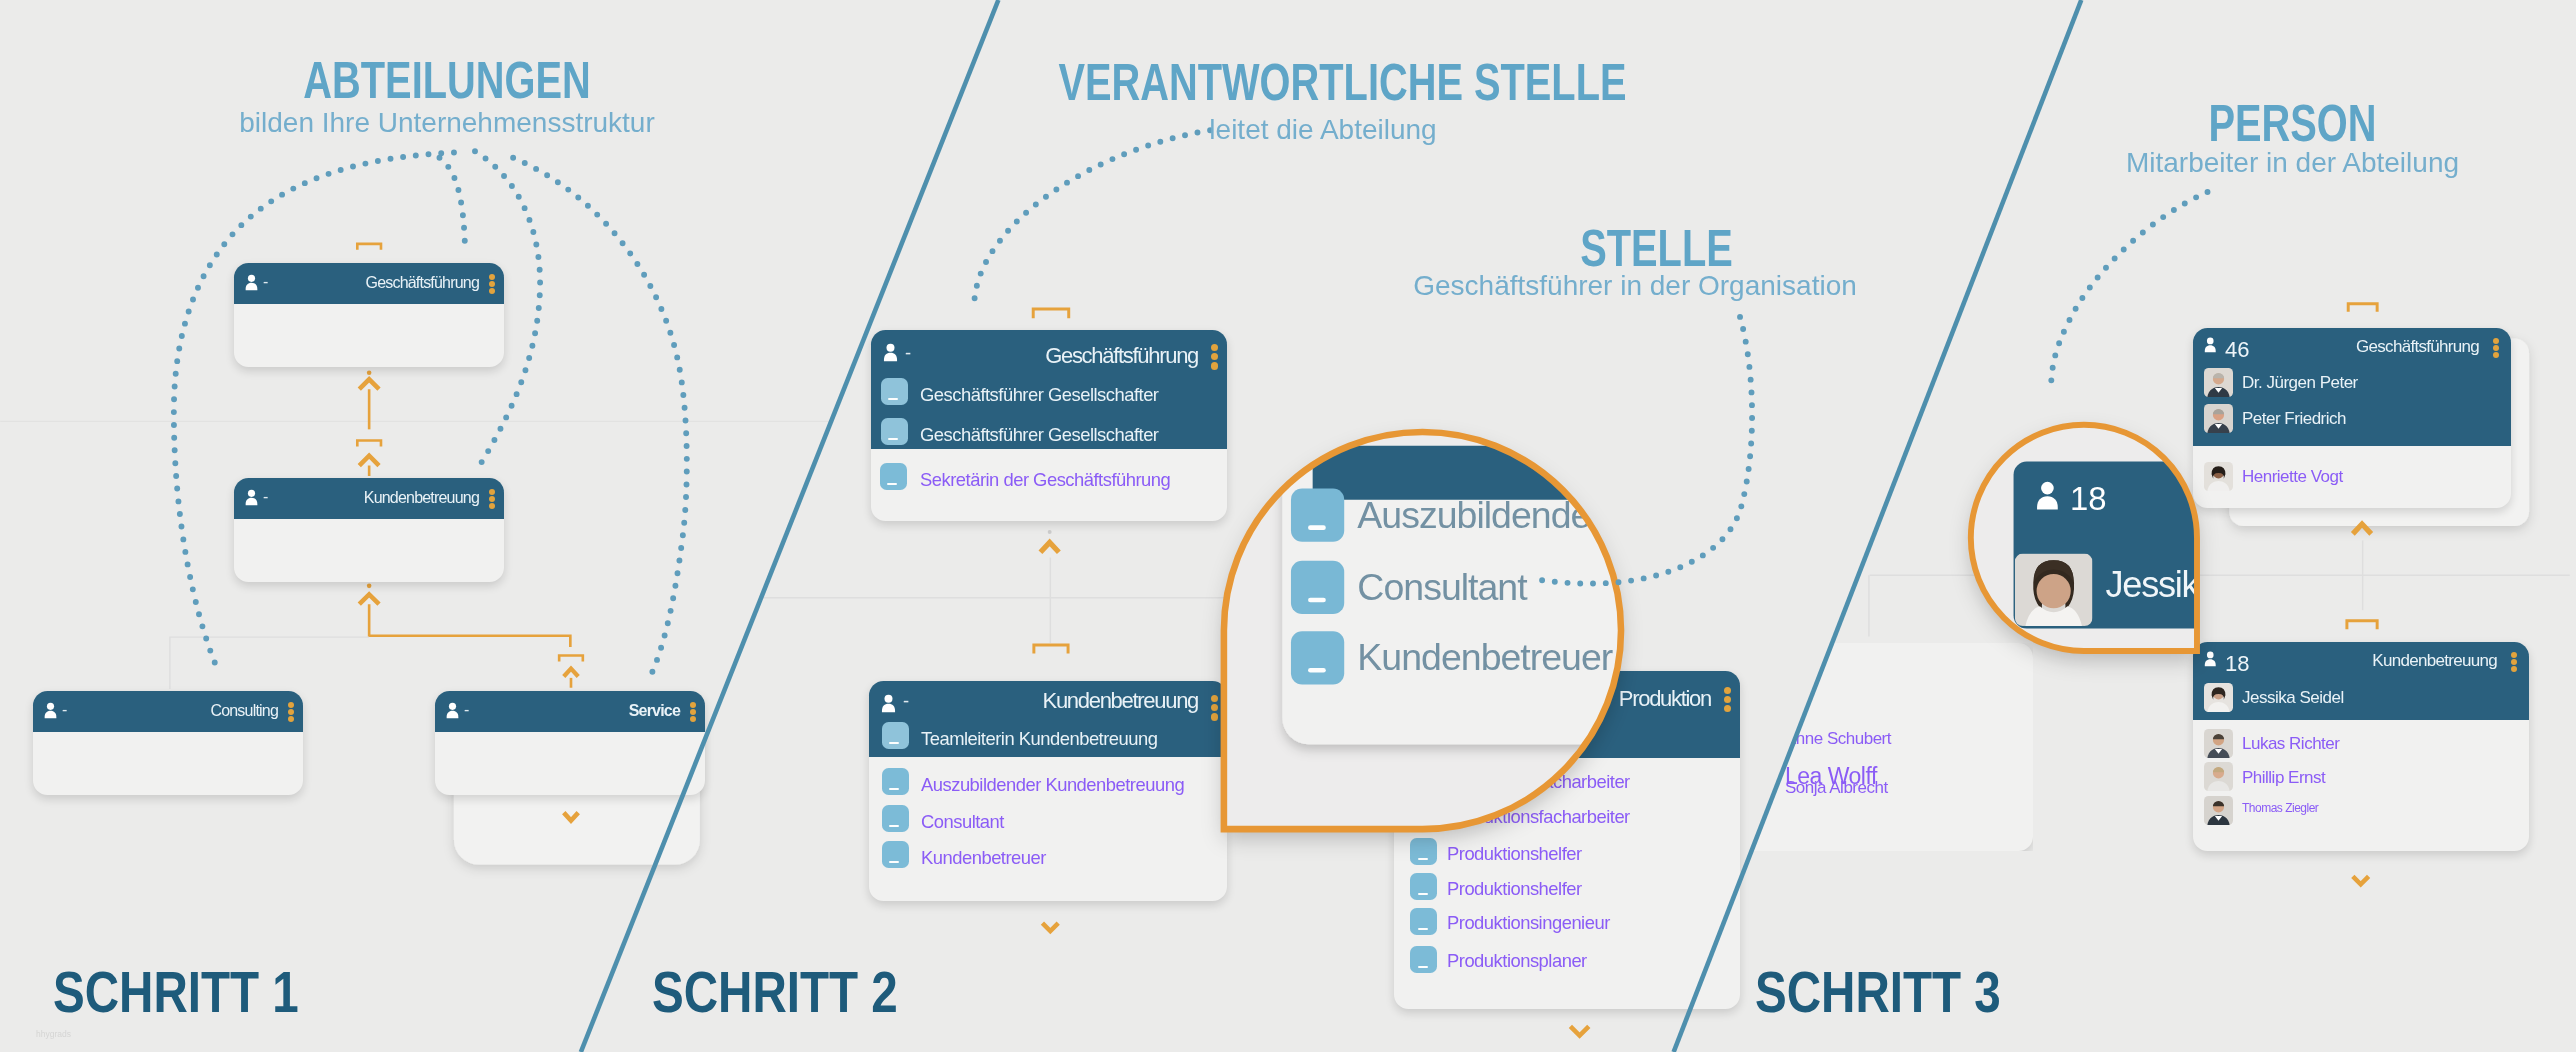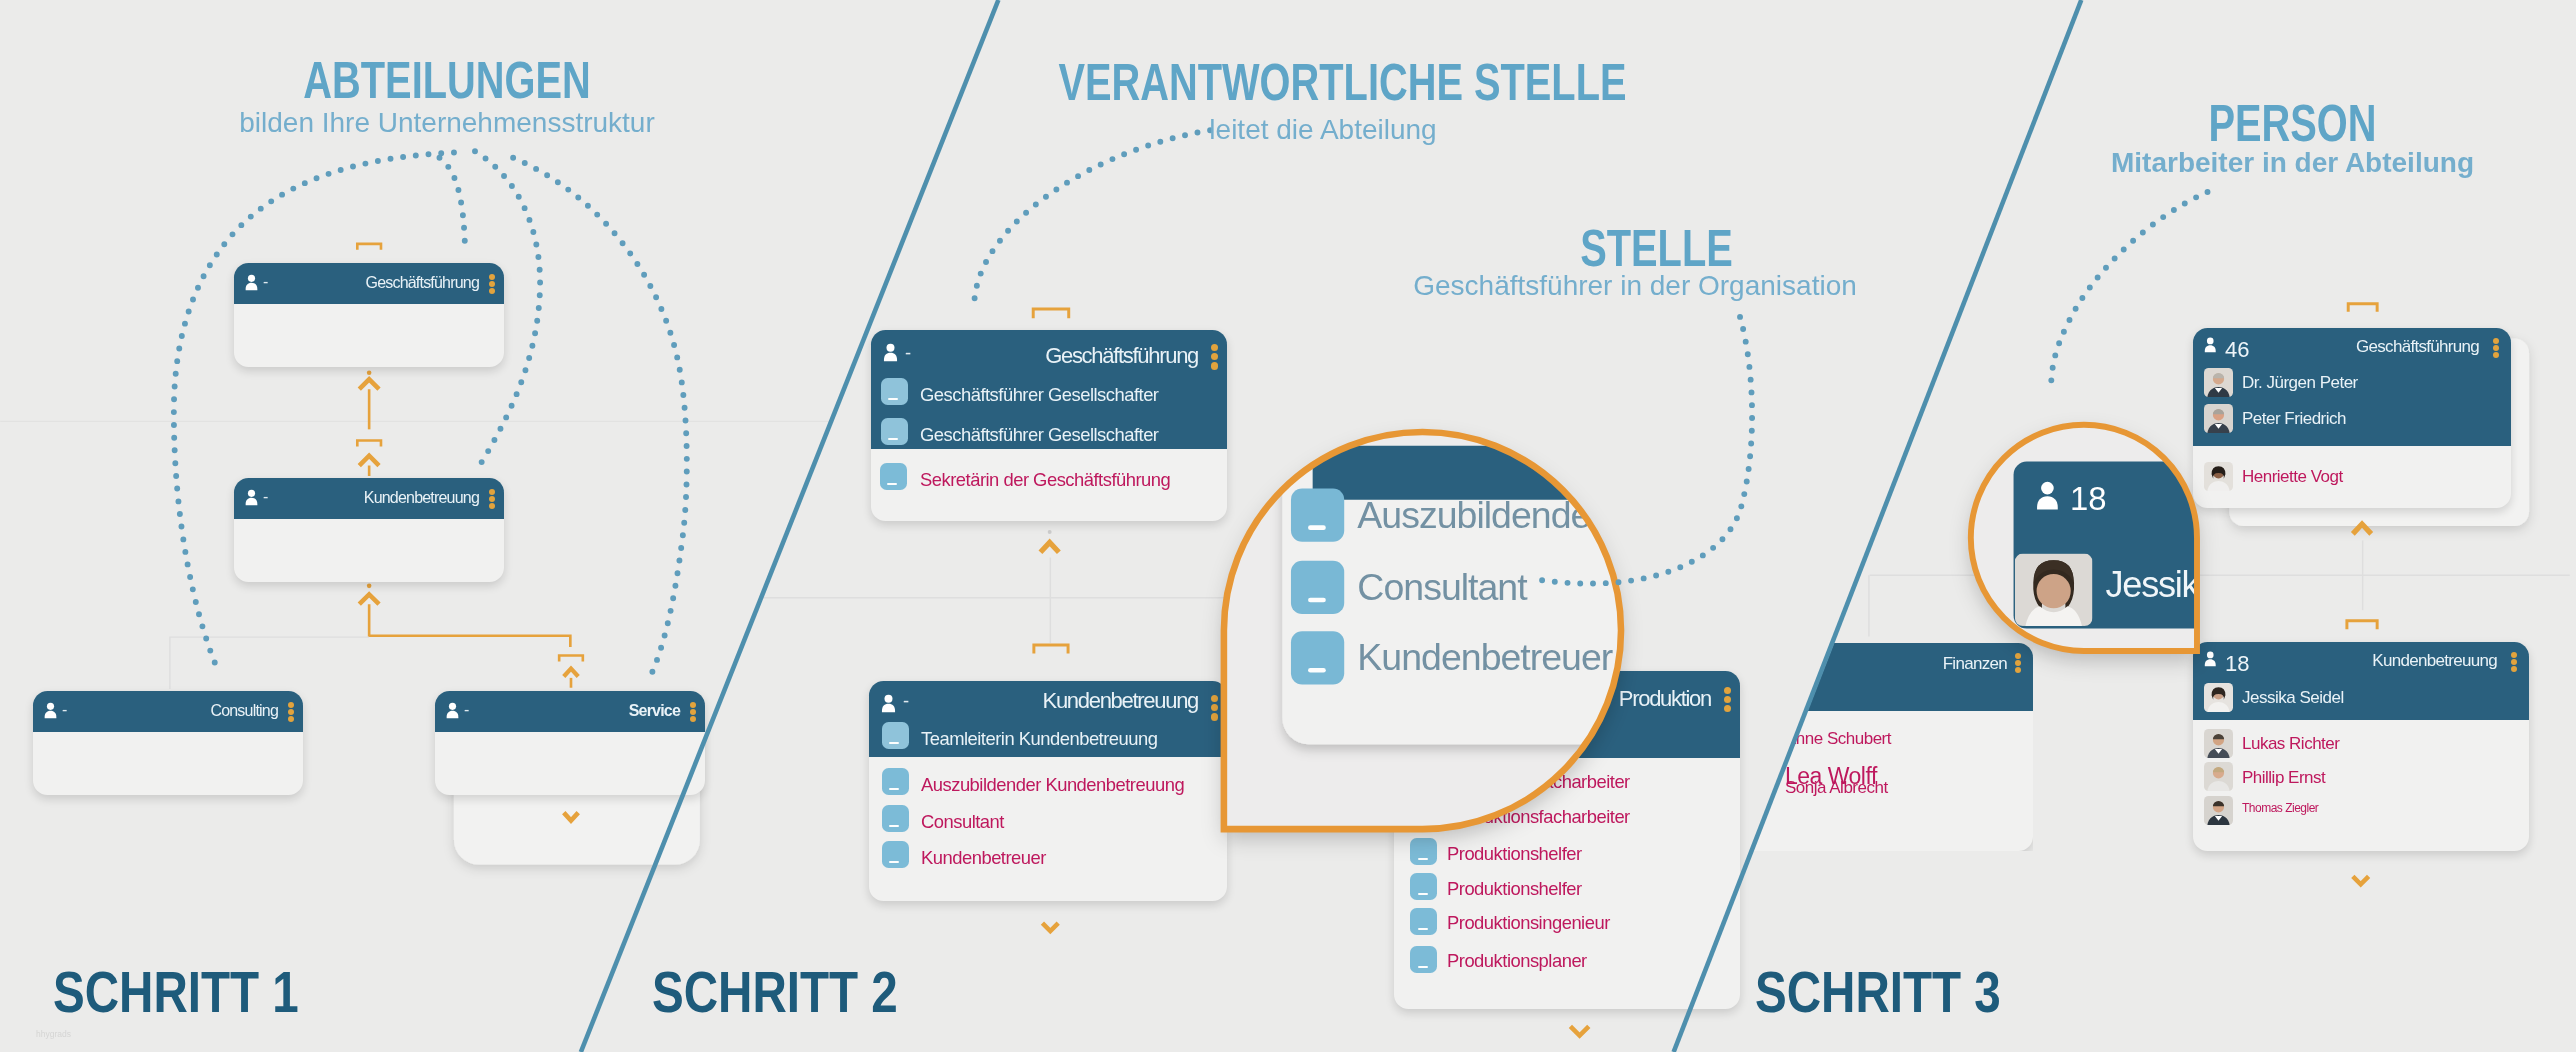--- a/index.html
+++ b/index.html
@@ -12,21 +12,21 @@
 .ti{position:absolute;right:25px;color:#e9f2f7;white-space:nowrap;}
 .d3{position:absolute;right:9.2px;width:6px;}
 .d3 i{display:block;width:6px;height:6px;border-radius:50%;background:#e2a33d;margin:1px 0;}
 .pi{position:absolute;left:10.5px;}
 .dash{position:absolute;left:29px;color:#dfe9ef;font-size:16px;}
 .num{position:absolute;left:32px;color:#eef5f9;font-size:22px;}
 .icoSq{position:absolute;width:27px;height:27px;border-radius:6.6px;background:#7cbbd7;}
 .icoSq:after{content:"";position:absolute;left:7.2px;bottom:4.6px;width:10px;height:2.6px;border-radius:1.3px;background:#fdfefe;}
 .rtx{position:absolute;white-space:nowrap;font-size:18.4px;letter-spacing:-0.5px;}
 .rtx.w{color:#e9f2f7;}
-.rtx.g{color:#be185d;text-align:right;}
+.rtx.g{color:#8b5cf6;text-align:right;}
 .ph{position:absolute;width:29px;height:29px;border-radius:4.6px;overflow:hidden;}
 
 .H{position:absolute;font-weight:bold;font-size:51px;color:#5fa5c7;text-align:center;white-space:nowrap;line-height:1;transform:scaleX(0.78);}
 .S{position:absolute;font-size:28px;color:#74aecd;text-align:center;white-space:nowrap;line-height:1;}
 .ST{position:absolute;font-weight:bold;font-size:58px;color:#1e5b7b;white-space:nowrap;line-height:1;transform:scaleX(0.82);transform-origin:0 50%;}
 </style>
 </head>
 <body>
 <svg id="bg" width="2576" height="1052" viewBox="0 0 3917 1600">
 <defs>
@@ -230,28 +230,20 @@
  <span class="rtx g" style="left:53px;top:172px">Produktionshelfer</span>
  <div class="icoSq" style="left:16.4px;top:202px"></div>
  <span class="rtx g" style="left:53px;top:207px">Produktionshelfer</span>
  <div class="icoSq" style="left:16.4px;top:237px"></div>
  <span class="rtx g" style="left:53px;top:241px">Produktionsingenieur</span>
  <div class="icoSq" style="left:16.4px;top:275px"></div>
  <span class="rtx g" style="left:53px;top:279px">Produktionsplaner</span>
 </div>
 
 <div class="bx" style="left:1736px;top:643px;width:297px;height:208px;clip-path:polygon(98px 0,100% 0,100% 100%,17px 100%)">
- <div class="hd" style="height:68px">
-  <span class="ti" style="top:10.5px;right:26px;font-size:17px;letter-spacing:-0.7px;">Finanzen</span>
-  <span class="d3" style="top:9.2px;right:12px">
-        <i></i>
-        <i></i>
-        <i></i>
-      </span>
- </div>
  <span class="rtx g" style="left:49px;top:86px;font-size:17px">Anne Schubert</span>
  <span class="rtx g" style="left:49px;top:120px;font-size:23px">Lea Wolff</span>
  <span class="rtx g" style="left:49px;top:135px;font-size:17px">Sonja Albrecht</span>
 </div>
 <div class="bx" style="left:2193px;top:328px;width:318px;height:180px">
  <div class="hd" style="height:118px">
   <svg class="pi" style="top:9.2px;left:10.5px" width="12.5" height="17" viewBox="0 0 20 28">
         <g fill="#fff">
           <circle cx="10" cy="6.5" r="5.5"></circle>
           <path d="M10 13.5c-5.5 0-9 3.6-9 9.5v2h18v-2c0-5.9-3.5-9.5-9-9.5z"></path>
@@ -415,18 +407,18 @@
 <line x1="1518" y1="0" x2="883" y2="1600" stroke="#4e8fad" stroke-width="7"></line>
 <line x1="3165" y1="0" x2="2545" y2="1600" stroke="#4e8fad" stroke-width="7"></line>
 </svg>
 <div class="H" style="left:184px;top:55px;width:526px;">ABTEILUNGEN</div>
 <div class="S" style="left:184px;top:109px;width:526px;">bilden Ihre Unternehmensstruktur</div>
 <div class="H" style="left:915px;top:57px;width:855px;">VERANTWORTLICHE STELLE</div>
 <div class="S" style="left:1060px;top:116px;width:526px;">leitet die Abteilung</div>
 <div class="H" style="left:1459px;top:223px;width:395px;">STELLE</div>
 <div class="S" style="left:1372px;top:272px;width:526px;">Geschäftsführer in der Organisation</div>
 <div class="H" style="left:2095px;top:98px;width:395px;">PERSON</div>
-<div class="S" style="left:2095px;top:149px;width:395px;font-weight:bold;">Mitarbeiter in der Abteilung</div>
+<div class="S" style="left:2095px;top:149px;width:395px;">Mitarbeiter in der Abteilung</div>
 <div class="ST" style="left:53px;top:963px;">SCHRITT 1</div>
 <div class="ST" style="left:652px;top:963px;">SCHRITT 2</div>
 <div class="ST" style="left:1755px;top:963px;">SCHRITT 3</div>
 <div class="abs" style="left:36px;top:1029px;font-size:8.5px;color:#d5d5d4;">hhygrads</div>
 
 
 </body></html>

